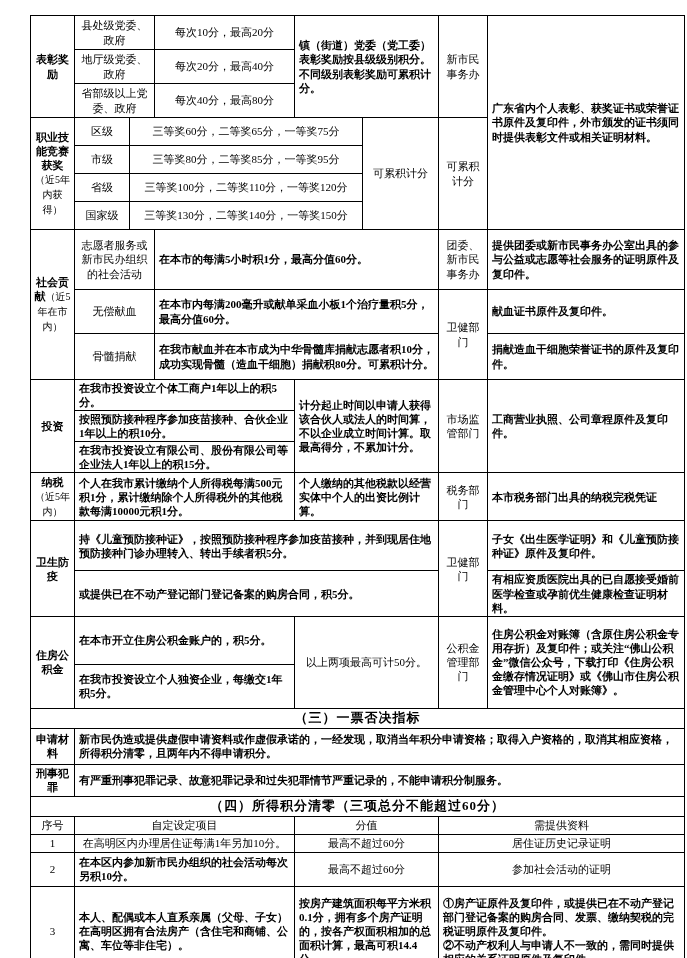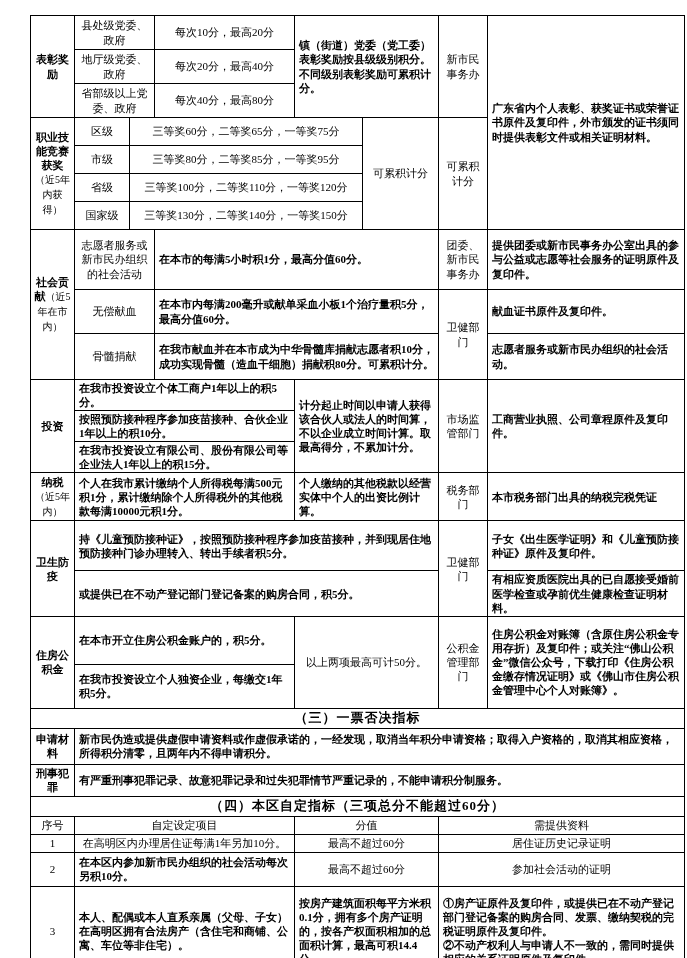--- a/index.html
+++ b/index.html
@@ -95,21 +95,21 @@
   </tr>
   <tr style="height:44px">
     <td colspan="2">无偿献血</td>
     <td class="left" colspan="3">在本市内每满200毫升或献单采血小板1个治疗量积5分，最高分值60分。</td>
     <td rowspan="2">卫健部门</td>
     <td class="left">献血证书原件及复印件。</td>
   </tr>
   <tr style="height:46px">
     <td colspan="2">骨髓捐献</td>
     <td class="left" colspan="3">在我市献血并在本市成为中华骨髓库捐献志愿者积10分，成功实现骨髓（造血干细胞）捐献积80分。可累积计分。</td>
-    <td class="left">志愿者服务或新市民办组织的社会活动。</td>
+    <td class="left">捐献造血干细胞荣誉证书的原件及复印件。</td>
   </tr>
 
   <tr style="height:28px">
     <td class="cat" rowspan="3"><span>投资</span></td>
     <td class="left" colspan="3">在我市投资设立个体工商户1年以上的积5分。</td>
     <td class="left" colspan="2" rowspan="3">计分起止时间以申请人获得该合伙人或法人的时间算，不以企业成立时间计算。取最高得分，不累加计分。</td>
     <td rowspan="3">市场监管部门</td>
     <td class="left" rowspan="3">工商营业执照、公司章程原件及复印件。</td>
   </tr>
   <tr style="height:29px">
@@ -155,21 +155,21 @@
   <tr style="height:36px">
     <td class="cat">申请材料</td>
     <td class="left" colspan="7">新市民伪造或提供虚假申请资料或作虚假承诺的，一经发现，取消当年积分申请资格；取得入户资格的，取消其相应资格，所得积分清零，且两年内不得申请积分。</td>
   </tr>
   <tr style="height:32px">
     <td class="cat">刑事犯罪</td>
     <td class="left" colspan="7">有严重刑事犯罪记录、故意犯罪记录和过失犯罪情节严重记录的，不能申请积分制服务。</td>
   </tr>
 
   <tr style="height:20px">
-    <td class="hdr" colspan="8">（四）本区自定指标（三项总分不能超过60分）</td>
+    <td class="hdr" colspan="8">（四）所得积分清零（三项总分不能超过60分）</td>
   </tr>
   <tr style="height:18px">
     <td class="colhdr">序号</td>
     <td class="colhdr" colspan="3">自定设定项目</td>
     <td class="colhdr" colspan="2">分值</td>
     <td class="colhdr" colspan="2">需提供资料</td>
   </tr>
   <tr style="height:18px">
     <td>1</td>
     <td colspan="3">在高明区内办理居住证每满1年另加10分。</td>

